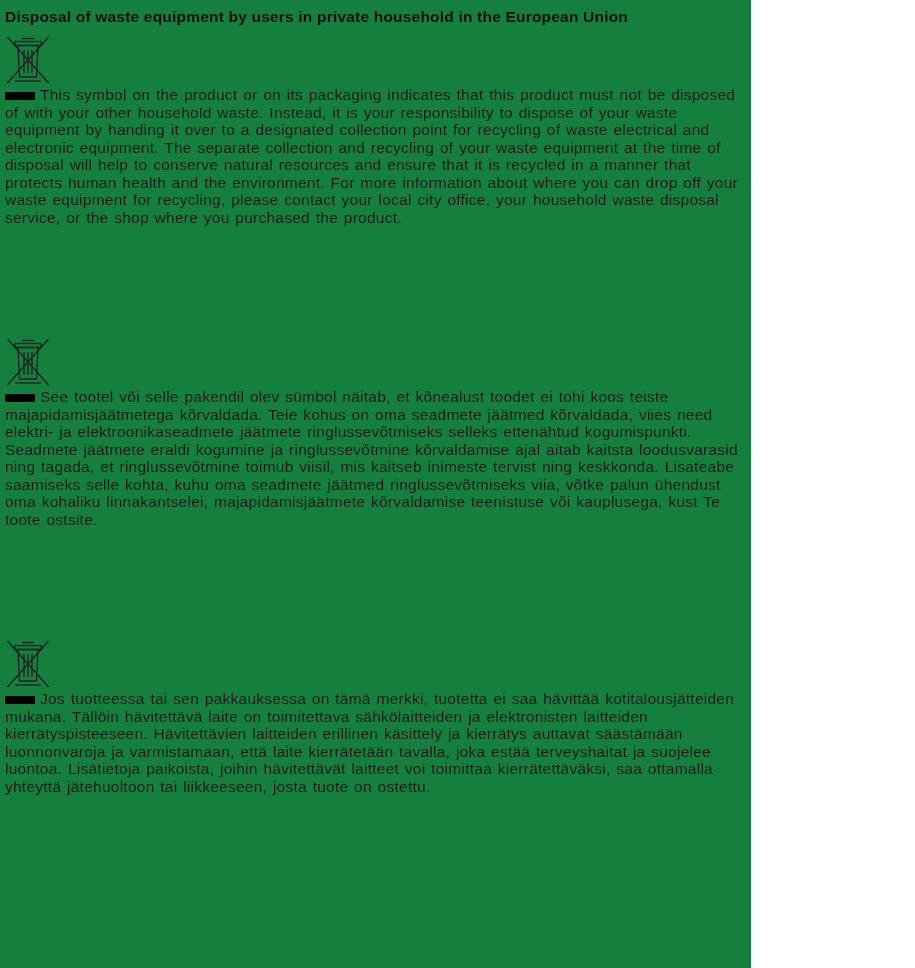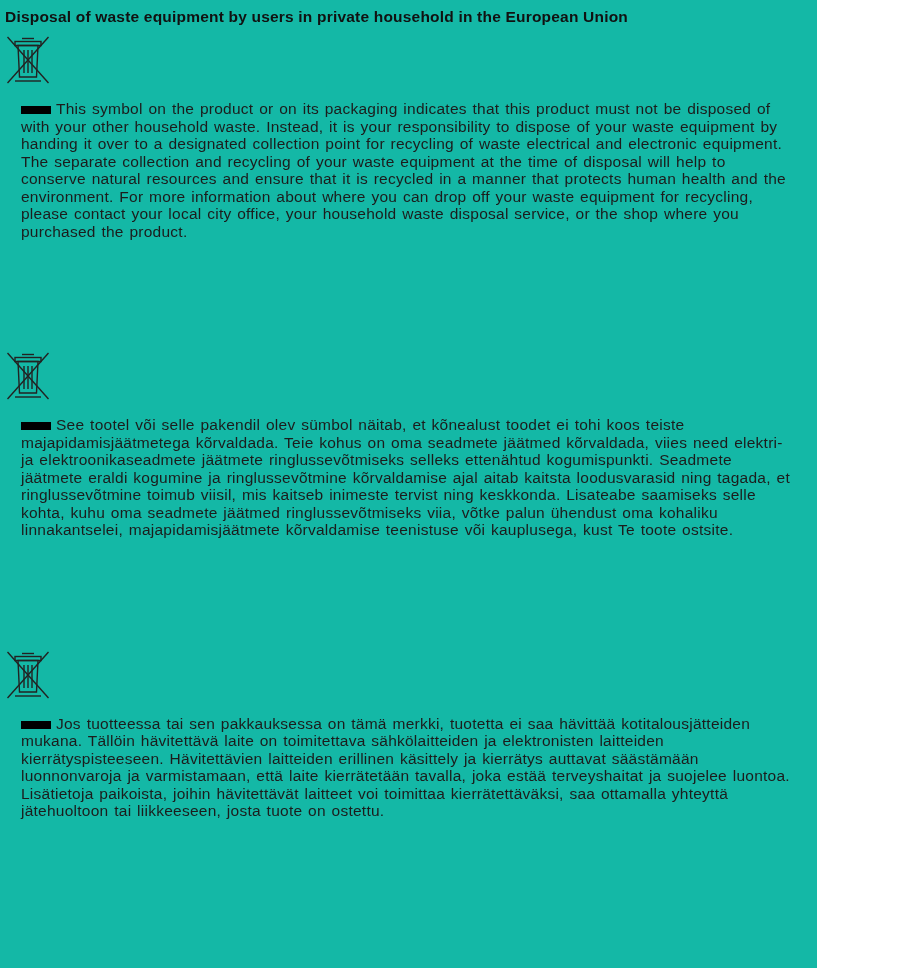--- a/index.html
+++ b/index.html
@@ -3,26 +3,26 @@
 <meta charset="utf-8">
 <style>
   html, body {
     margin: 0;
     padding: 0;
     background: #ffffff;
     color: #1c1c1c;
     font-family: "Liberation Sans", sans-serif;
   }
   .page {
-    width: 817px;
+    width: 751px;
     height: 968px;
     box-sizing: border-box;
     padding: 8px 6px 10px 5px;
     overflow: hidden;
-    background: #14b8a6;
+    background: #15803d;
   }
   section.notice {
     margin-bottom: 112px;
   }
   section.notice:last-child {
     margin-bottom: 0;
   }
   h2.section-heading {
     font-size: 15.5px;
     font-weight: bold;
@@ -33,21 +33,21 @@
   .weee-icon {
     margin: 4px 0 2px 1px;
     width: 44px;
     height: 48px;
   }
   p.section-body {
     font-size: 15.5px;
     line-height: 17.5px;
     letter-spacing: 0.25px;
     word-spacing: 1.2px;
-    margin: 16px;
+    margin: 0;
     max-width: 904px;
     color: #1c1c1c;
   }
   .black-bar {
     display: inline-block;
     width: 30px;
     height: 8px;
     background: #000000;
     margin-right: 5px;
     vertical-align: baseline;

